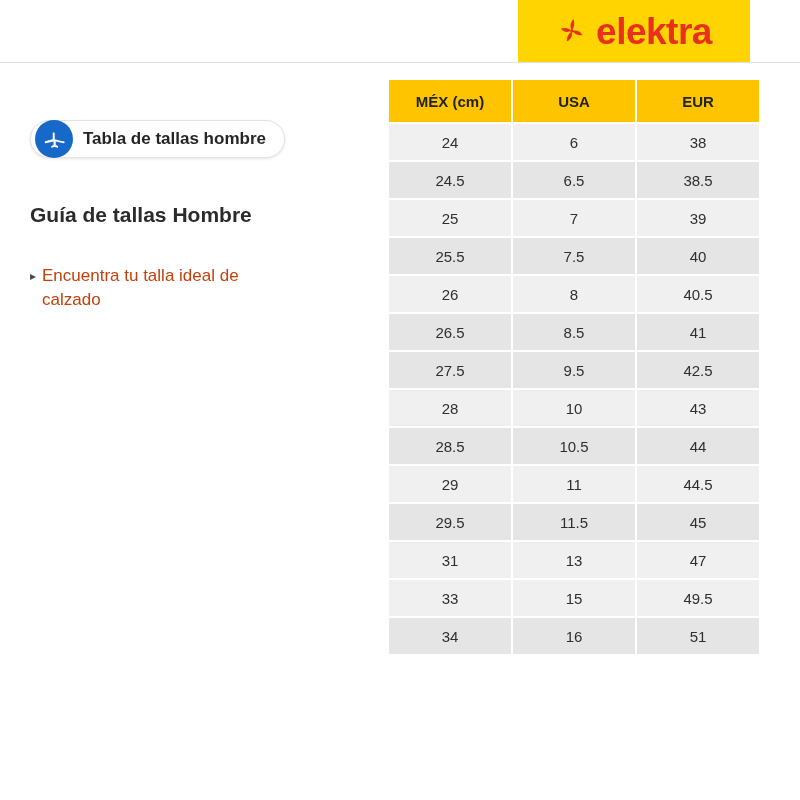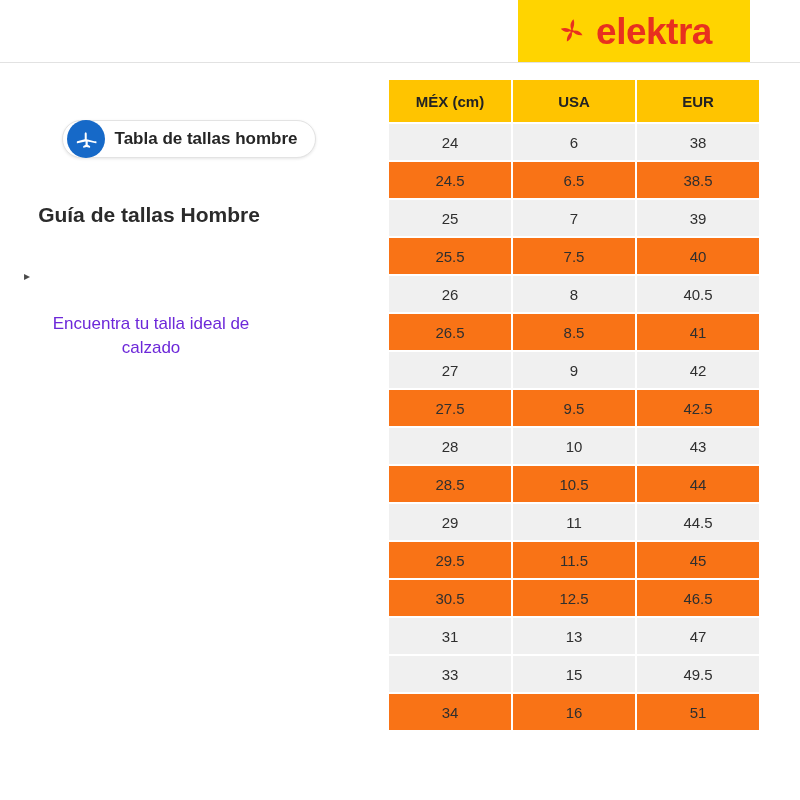--- a/index.html
+++ b/index.html
@@ -52,23 +52,22 @@
     left: 0;
     width: 800px;
     height: 1px;
     background: #e2e2e2;
   }
 
   
   .left-panel {
     position: absolute;
     top: 120px;
-    left: 24px;
+    left: 30px;
     width: 330px;
-    text-align: center;
   }
 
   .pill {
     display: inline-flex;
     align-items: center;
     background: #ffffff;
     border: 1px solid #e3e3e3;
     border-radius: 22px;
     padding: 4px 18px 4px 4px;
     box-shadow: 0 1px 3px rgba(0,0,0,0.10);
@@ -111,23 +110,22 @@
   }
   .bullet-arrow {
     color: #4a4a4a;
     font-size: 12px;
     line-height: 24px;
     flex: 0 0 auto;
   }
   .panel-sub-text {
     font-size: 17px;
     line-height: 1.45;
-    color: #6d28d9;
+    color: #c2410c;
     max-width: 230px;
-    margin-top: 48px;
   }
 
   
   .size-table {
     position: absolute;
     top: 78px;
     left: 387px;
     border-collapse: separate;
     border-spacing: 2px 2px;
     table-layout: fixed;
@@ -148,21 +146,21 @@
     font-size: 15px;
     height: 42px;
   }
   .size-table td {
     color: #2f2f2f;
   }
   .size-table tr.row-alt td {
     background: #f0f0f0;
   }
   .size-table tr.row-plain td {
-    background: #f97316;
+    background: #e5e5e5;
   }
 </style>
 </head>
 <body>
 
 <div class="brand-bar">
   <div class="brand-logo">
     <span class="brand-mark">
       <svg width="32" height="32" viewBox="0 0 32 32" aria-hidden="true">
         <g fill="#e8301f">
@@ -230,25 +228,20 @@
     <tr class="row-alt">
       <td>26</td>
       <td>8</td>
       <td>40.5</td>
     </tr>
     <tr class="row-plain">
       <td>26.5</td>
       <td>8.5</td>
       <td>41</td>
     </tr>
-    <tr class="row-alt">
-      <td>27</td>
-      <td>9</td>
-      <td>42</td>
-    </tr>
     <tr class="row-plain">
       <td>27.5</td>
       <td>9.5</td>
       <td>42.5</td>
     </tr>
     <tr class="row-alt">
       <td>28</td>
       <td>10</td>
       <td>43</td>
     </tr>
@@ -260,25 +253,20 @@
     <tr class="row-alt">
       <td>29</td>
       <td>11</td>
       <td>44.5</td>
     </tr>
     <tr class="row-plain">
       <td>29.5</td>
       <td>11.5</td>
       <td>45</td>
     </tr>
-    <tr class="row-plain">
-      <td>30.5</td>
-      <td>12.5</td>
-      <td>46.5</td>
-    </tr>
     <tr class="row-alt">
       <td>31</td>
       <td>13</td>
       <td>47</td>
     </tr>
     <tr class="row-alt">
       <td>33</td>
       <td>15</td>
       <td>49.5</td>
     </tr>

